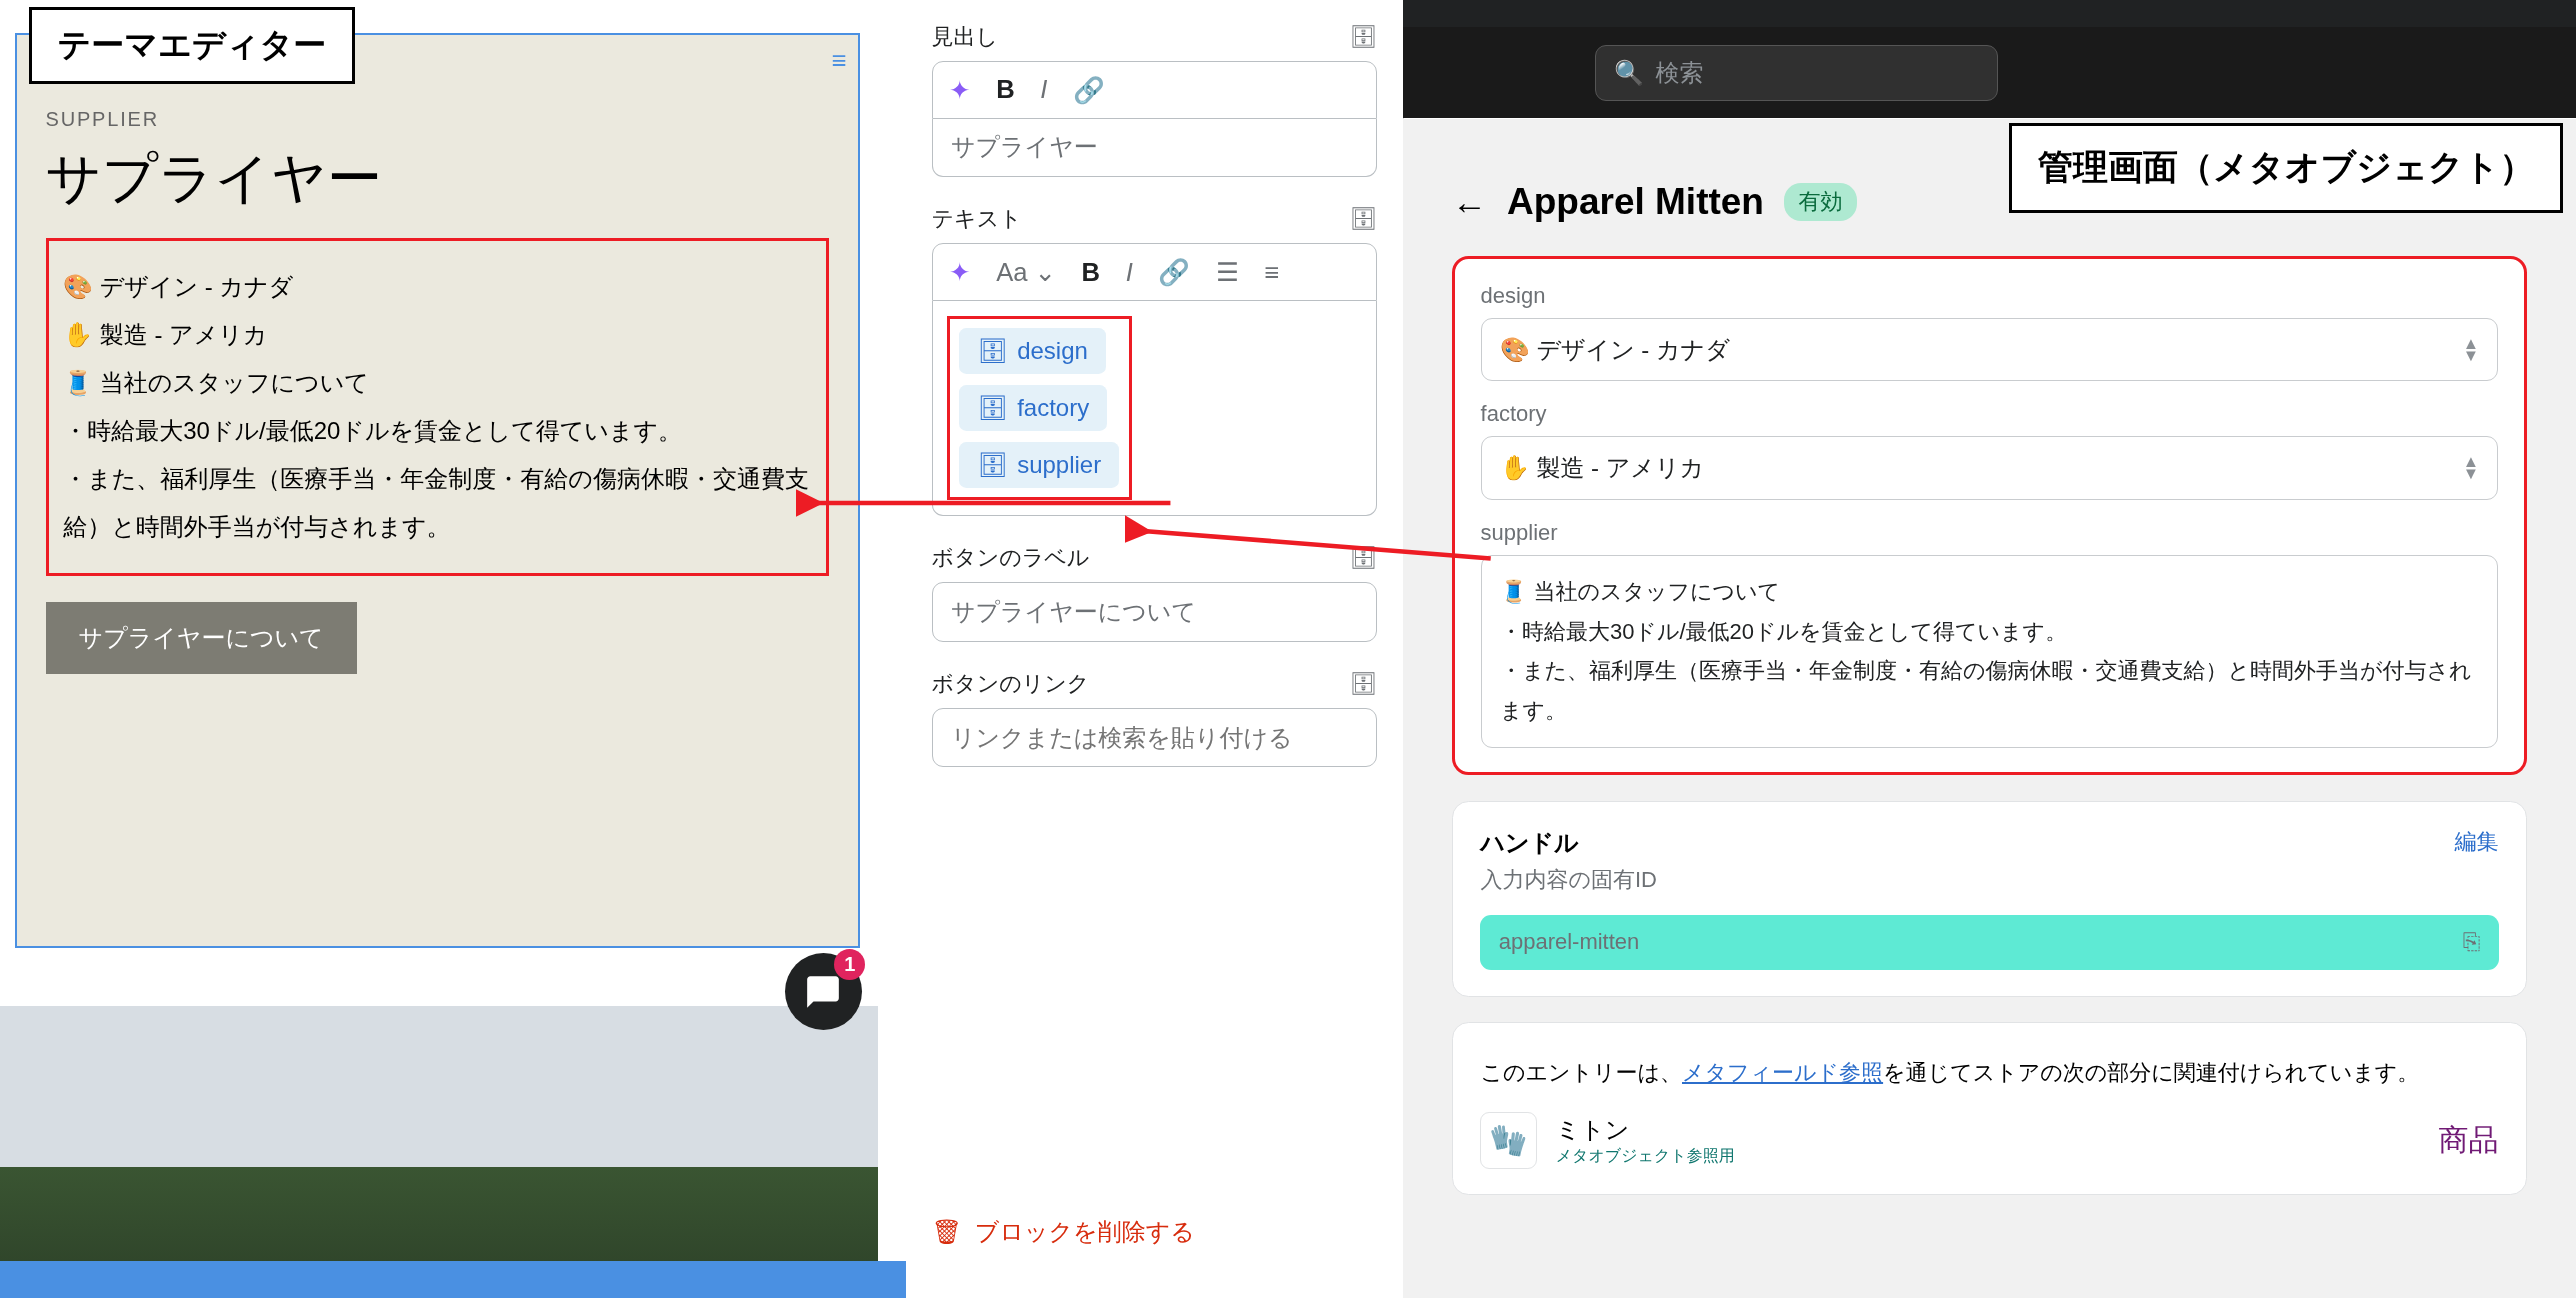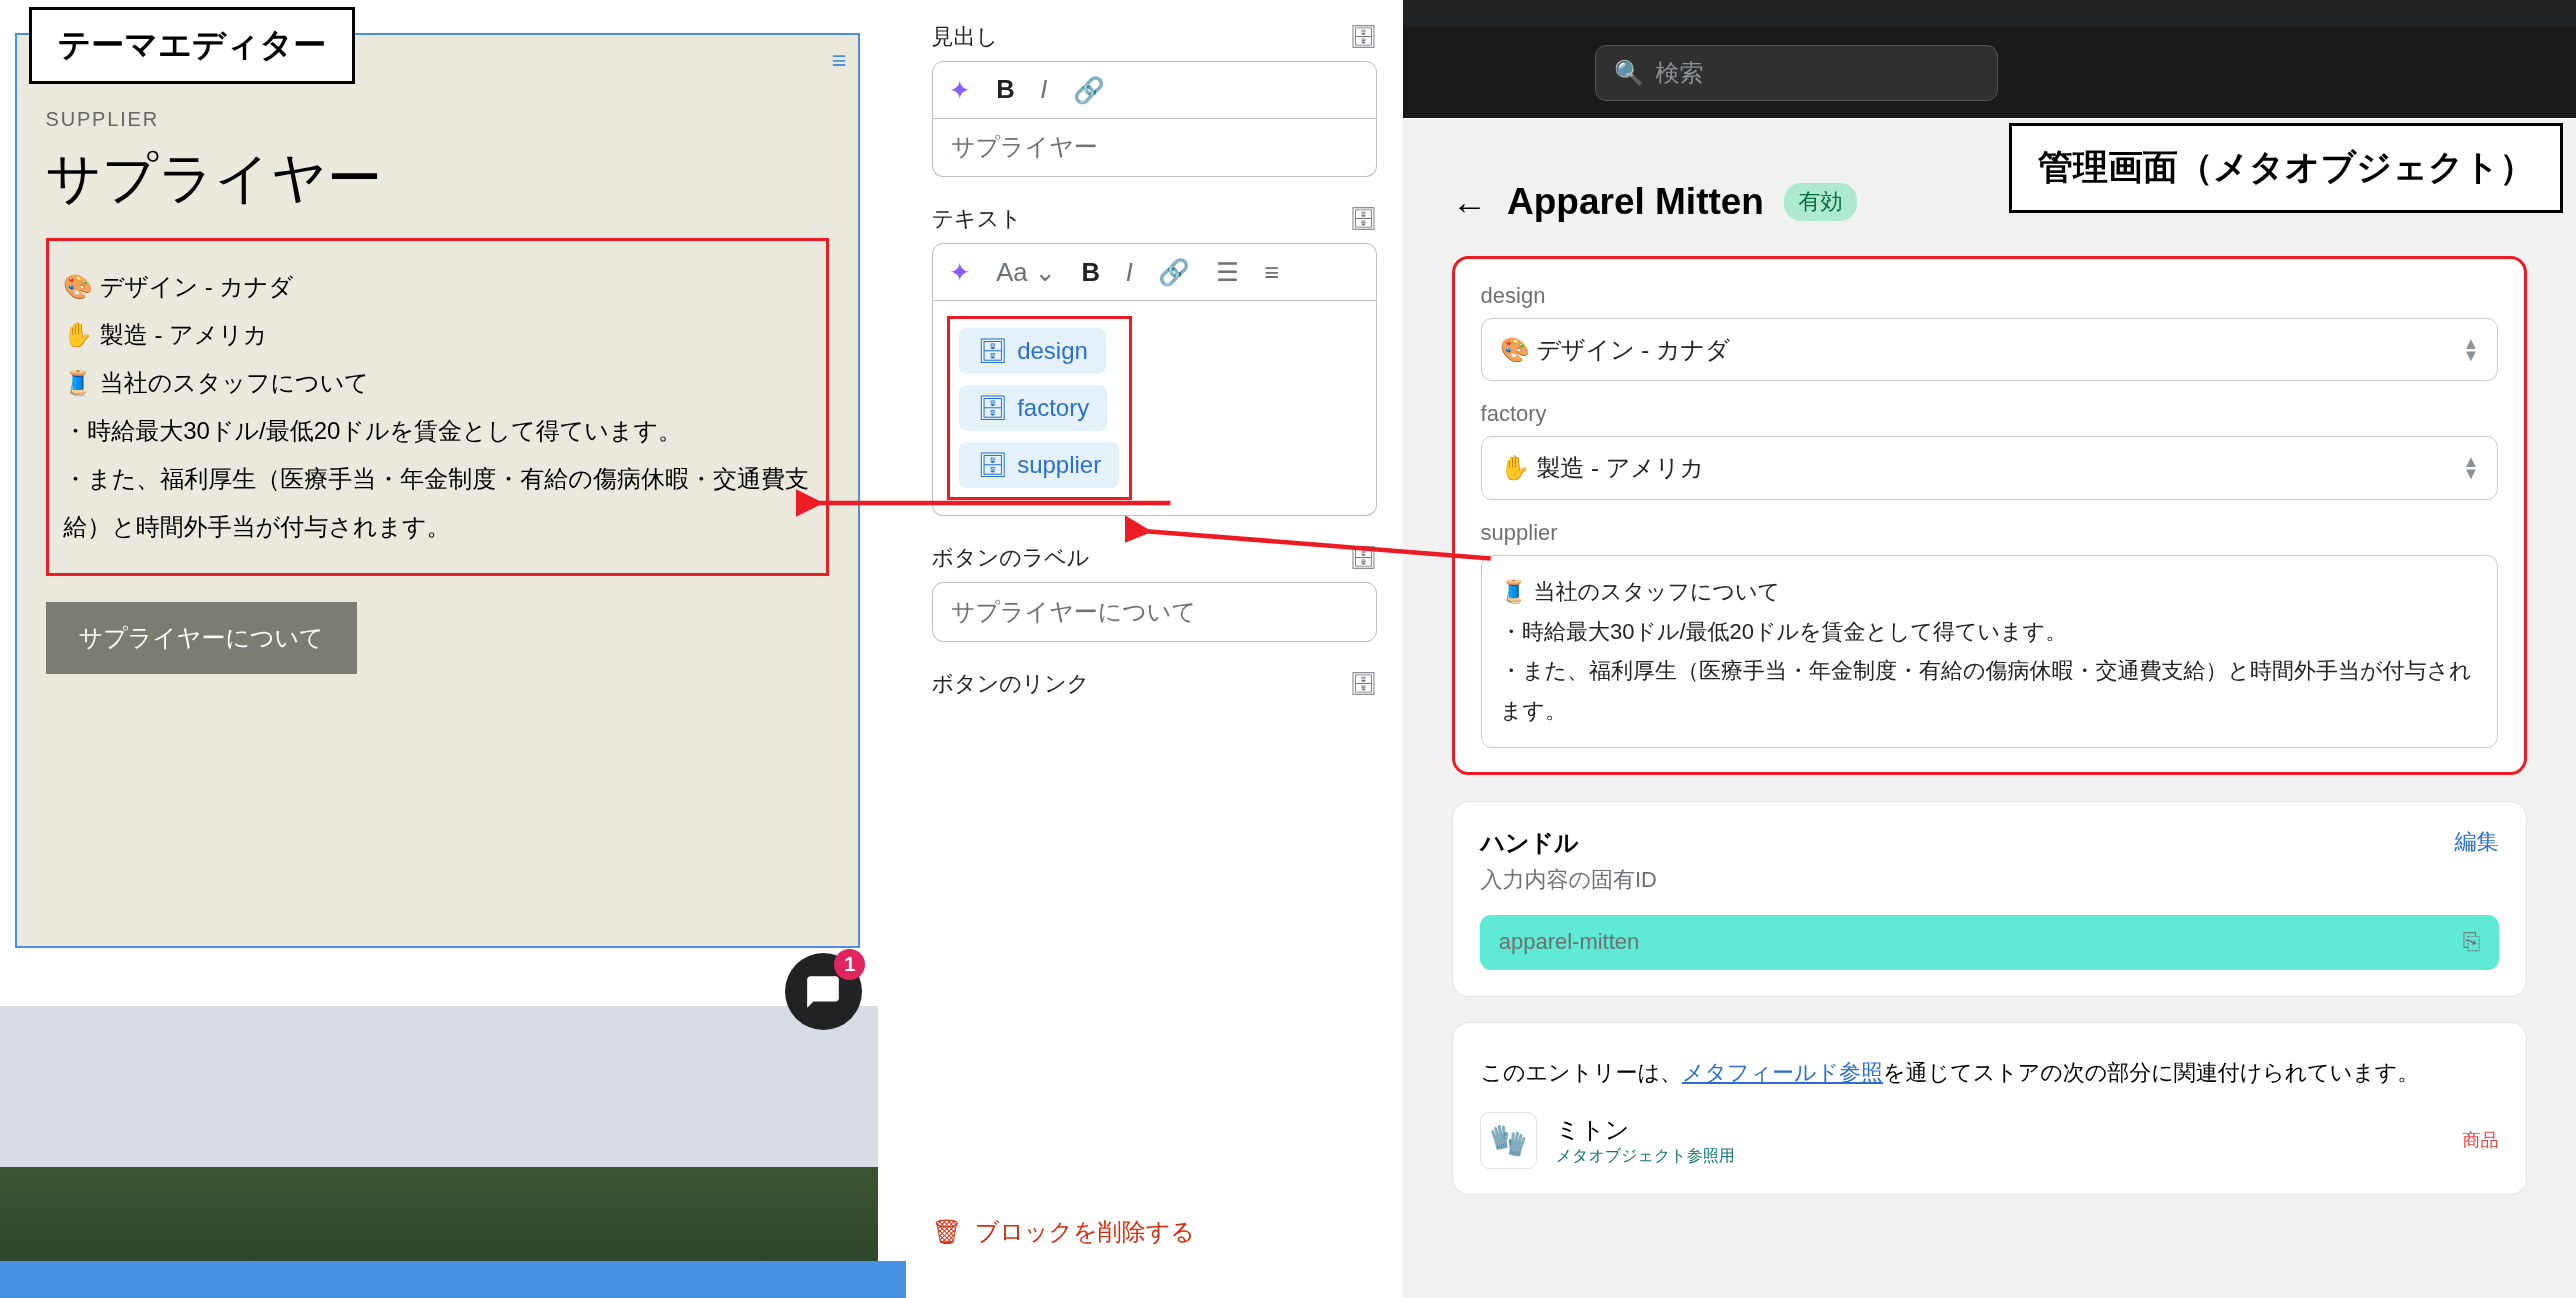--- a/index.html
+++ b/index.html
@@ -63,21 +63,21 @@
 .handle-sub { font-size: 22px; color: #6D7175; margin: 5.5px 0 20px 0; }
 .handle-input { background: #5eead4; border-radius: 11px; padding: 14.6px 18.3px; font-family: Liberation Sans, sans-serif; font-size: 22px; color: #6D7175; display: flex; justify-content: space-between; align-items: center; }
 .ref-title { font-size: 24px; font-weight: 700; display: flex; align-items: center; gap: 9.1px; }
 .ref-desc { font-size: 22px; margin: 9.1px 0 24px 0; }
 .ref-desc a { color: #2C6ECB; text-decoration: underline; }
 .ref-item { display: flex; justify-content: space-between; align-items: center; }
 .ref-item-left { display: flex; align-items: center; gap: 18.3px; }
 .ref-thumb { width: 57px; height: 57px; background: #fff; border: 0.9px solid #E1E3E5; border-radius: 9.1px; display: flex; align-items: center; justify-content: center; font-size: 31px; }
 .ref-name { font-size: 24px; font-weight: 500; }
 .ref-sub { font-size: 16px; color: #0f766e; }
-.ref-type { font-size: 18px; color: #ef4444; }
+.ref-type { font-size: 30px; color: #701a75; }
 .updown { color: #8C9196; font-size: 16.5px; line-height: 0.7; }
 </style>
 </head>
 <body>
 
 <div class="theme-editor">
   <div class="theme-label">テーマエディター</div>
   <div class="theme-canvas">
     <span class="db-badge">≡</span>
     <div class="theme-content">
@@ -157,20 +157,21 @@
       <span class="db-icon-s">🗄</span>
     </div>
     <input class="txt-input-solo" readonly="" value="サプライヤーについて" style="">
   </div>
 
   <div class="field-group">
     <div class="field-row">
       <span class="field-label">ボタンのリンク</span>
       <span class="db-icon-s">🗄</span>
     </div>
+    <input class="txt-input-solo" placeholder="リンクまたは検索を貼り付ける" style="">
   </div>
 
   <div class="delete-block">
     <span>🗑</span>
     <span>ブロックを削除する</span>
   </div>
 </div>
 
 <svg class="arrow-svg" style="left:796px; top:430px;" width="393" height="146" viewBox="0 0 430 160">
   <defs>

